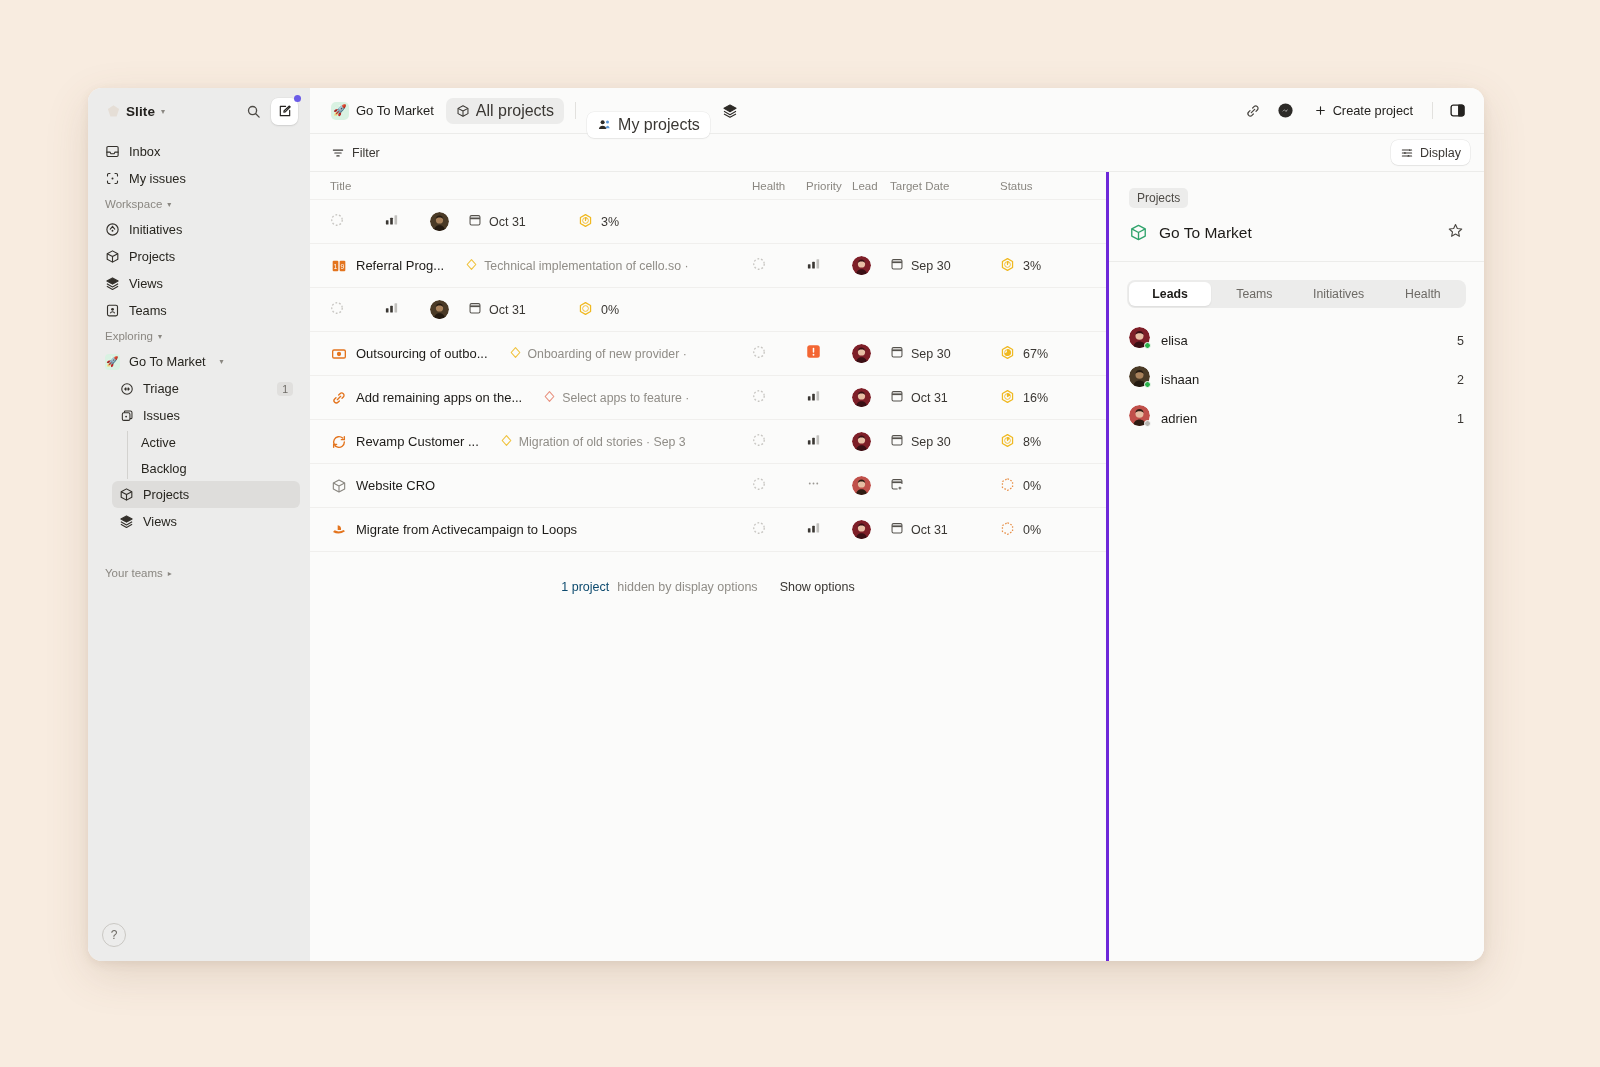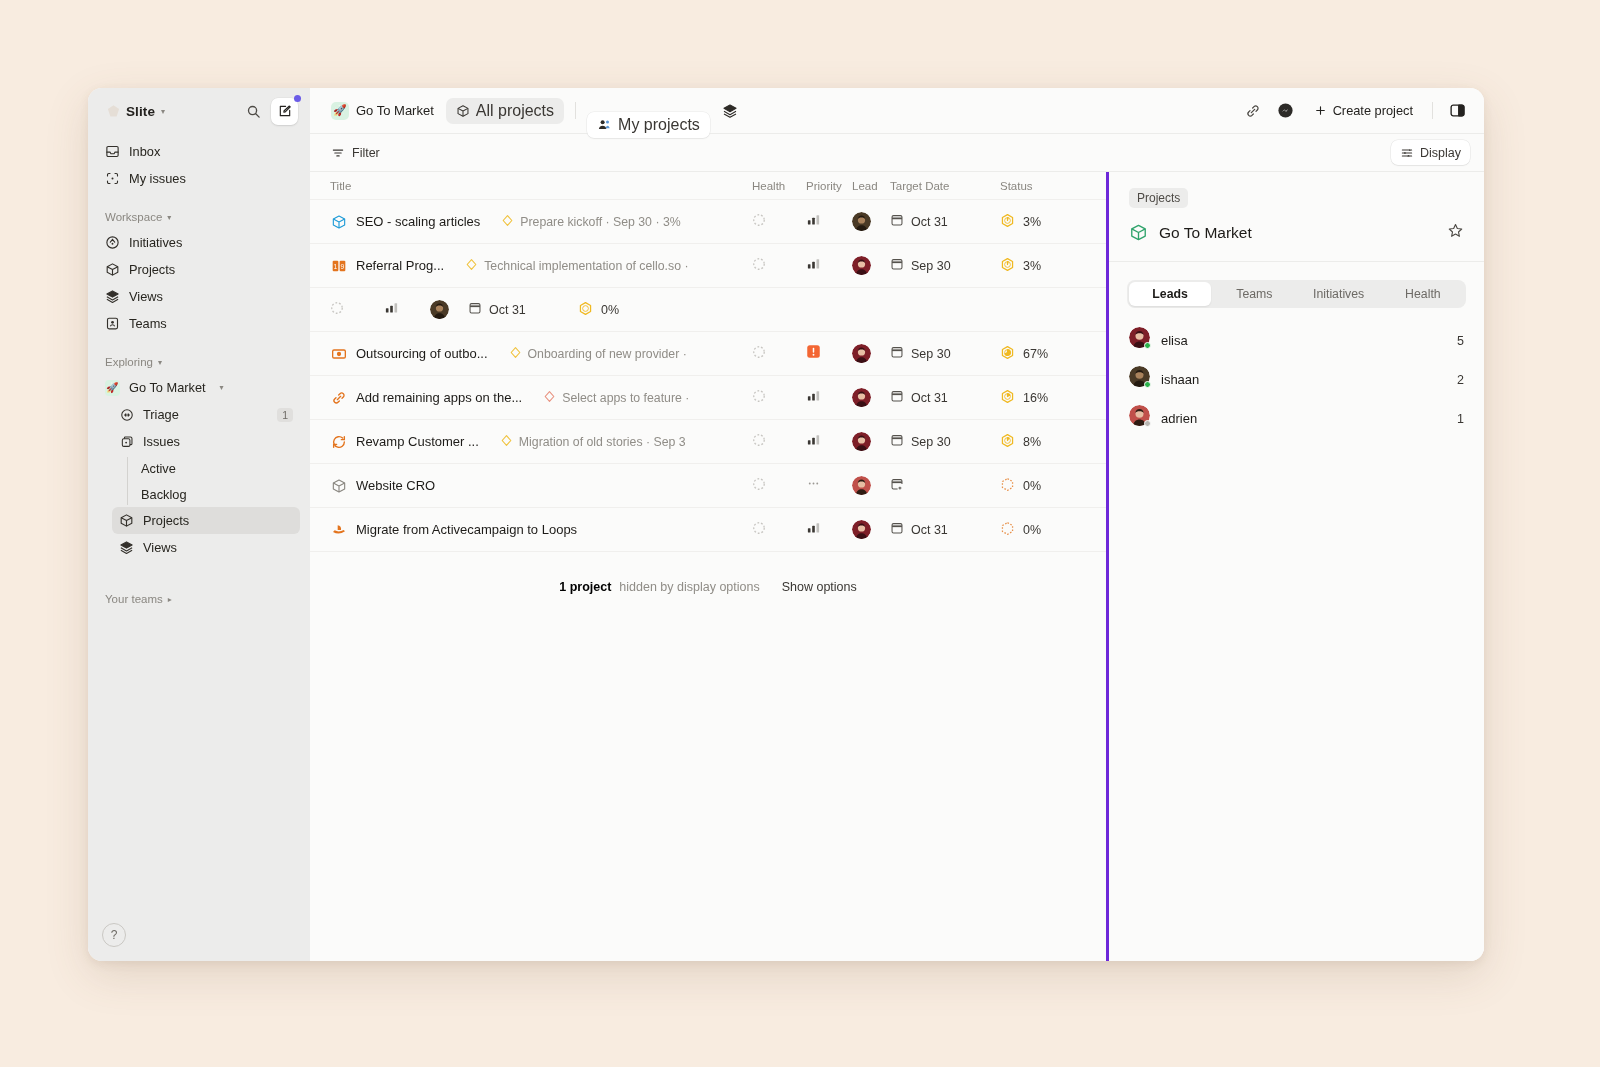--- a/index.html
+++ b/index.html
@@ -62,21 +62,21 @@
     cursor: pointer; color: #27251f; font-size: 12.8px;
   }
   .nav-item .ic { width: 15px; height: 15px; flex: 0 0 15px; display:flex; align-items:center; justify-content:center; }
   .nav-item.active { background: #dedddb; }
   .nav-item .badge {
     margin-left: auto; font-size: 10.5px; color: #6d6a65;
     background: #e0dfdd; border-radius: 4px; padding: 1px 5px;
   }
   .section-hd {
     display: flex; align-items: center; gap: 4px;
-    padding: 0 7px; height: 24px; margin-top: 13px;
+    padding: 0 7px; height: 24px; margin-top: 0;
     font-size: 11.5px; color: #8a8781; cursor: pointer;
   }
   .sub-wrap { position: relative; padding-left: 22px; }
   .sub-wrap::before {
     content: ""; position: absolute; left: 15px; top: 2px; bottom: 2px;
     width: 1px; background: #d3d2cf;
   }
   .sub-item {
     display: flex; align-items: center; height: 26px; padding: 0 7px;
     font-size: 12.8px; color: #27251f; border-radius: 6px; cursor: pointer;
@@ -156,21 +156,21 @@
   .milestone { display: flex; align-items: center; gap: 6px; margin-left: 12px; min-width: 0; }
   .ms-text { font-size: 12.3px; color: #908d87; white-space: nowrap; overflow: hidden; text-overflow: clip; }
   .dash-circle { width: 14px; height: 14px; }
   .date-cell { display: flex; align-items: center; gap: 7px; font-size: 12.5px; color: #3a3733; }
   .status-cell { display: flex; align-items: center; gap: 8px; font-size: 12.5px; color: #3a3733; }
 
   .hidden-note {
     display: flex; align-items: center; justify-content: center; gap: 8px;
     padding: 28px 0 0 0; font-size: 12.5px;
   }
-  .hn-strong { color: #000000; font-weight: 700; }
+  .hn-strong { color: #0c4a6e; font-weight: 400; }
   .hn-muted { color: #908d87; }
   .hn-link { color: #3a3733; margin-left: 14px; cursor: pointer; }
 
   
   .rpanel { width: 375px; flex: 0 0 375px; display: flex; flex-direction: column; background: #fbfbfa; }
   .rp-head { padding: 16px 20px 18px 20px; border-bottom: 1px solid #ececea; }
   .rp-crumb {
     display: inline-block; font-size: 12px; color: #4d4a45;
     background: #ececeb; border-radius: 5px; padding: 3px 8px; cursor: pointer;
   }
@@ -468,35 +468,20 @@
         <div class="thead">
           <div class="c-title">Title</div>
           <div class="c-health">Health</div>
           <div class="c-prio">Priority</div>
           <div class="c-lead">Lead</div>
           <div class="c-date">Target Date</div>
           <div class="c-status">Status</div>
         </div>
         <div id="rows">
 <div class="row">
-  <div class="c-title row-title">
-    <span class="p-icon">
-                  <svg width="16" height="16" viewBox="0 0 24 24" fill="none" stroke="#1e9bd7" stroke-width="1.7" stroke-linejoin="round">
-                    <path d="M12 3 L20.5 7.5 V16.5 L12 21 L3.5 16.5 V7.5 Z"></path>
-                    <path d="M12 12 L20.5 7.5 M12 12 L3.5 7.5 M12 12 V21"></path>
-                  </svg>
-                </span>
-    <span class="p-name">SEO - scaling articles</span>
-    <span class="milestone">
-       <span><svg width="13" height="13" viewBox="0 0 24 24" fill="none" stroke="#f0c23c" stroke-width="2" stroke-linejoin="round">
-                      <path d="M12 3 L20 12 L12 21 L4 12 Z"></path>
-                    </svg></span>
-       <span class="ms-text">Prepare kickoff · Sep 30 · 3%</span>
-     </span>
-  </div>
   <div class="c-health"><span><svg class="dash-circle" viewBox="0 0 24 24" fill="none" stroke="#c7c5c1" stroke-width="2.2" stroke-dasharray="3.2 3.2">
                     <circle cx="12" cy="12" r="9"></circle>
                   </svg></span></div>
   <div class="c-prio"><span><svg width="15" height="15" viewBox="0 0 24 24" fill="#3a3733">
                     <rect x="3" y="13" width="4.2" height="7" rx="1"></rect>
                     <rect x="9.9" y="9" width="4.2" height="11" rx="1"></rect>
                     <rect x="16.8" y="5" width="4.2" height="15" rx="1" opacity="0.3"></rect>
                   </svg></span></div>
   <div class="c-lead"><span><svg width="19" height="19" viewBox="0 0 24 24" style="border-radius:50%;display:block">
     <circle cx="12" cy="12" r="12" fill="#4a3a26"></circle>

